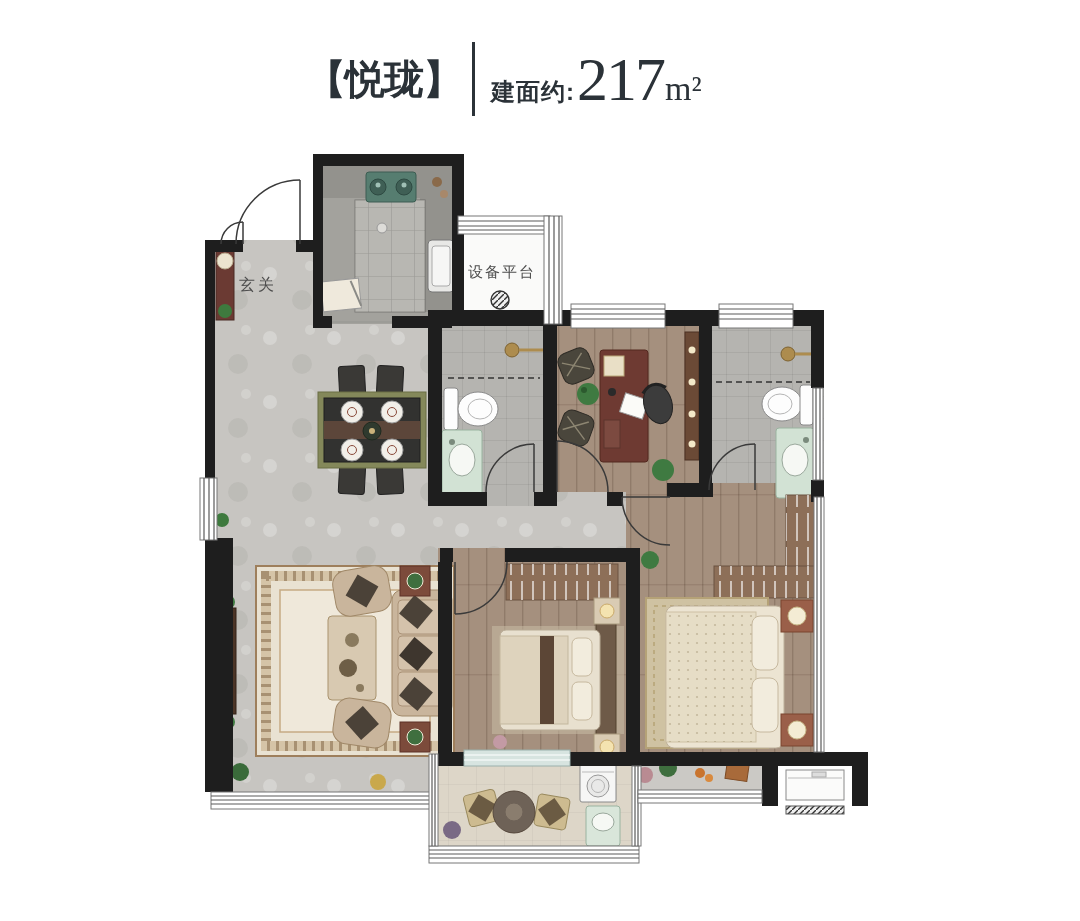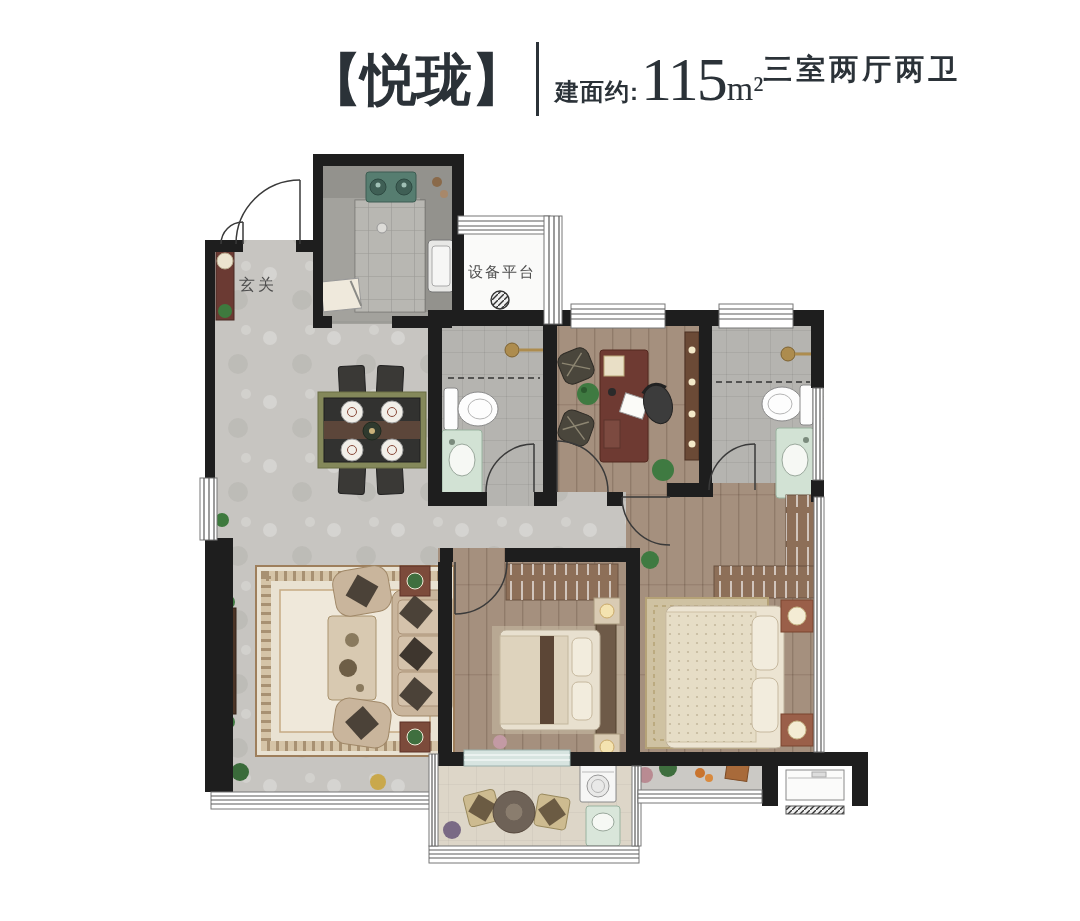--- a/index.html
+++ b/index.html
@@ -3,21 +3,21 @@
 <meta charset="utf-8">
 <style>
   :root{
     --title:#2b3238; --wall:#1e1e1e; --label:#4e4e4e;
     --floor-hall:#c7c5c1; --floor-wood:#a5907e; --floor-tile:#b5b4b0; --floor-balcony:#ddd6c8;
   }
   html,body{margin:0;padding:0;}
   body{width:1080px;height:921px;background:#ffffff;position:relative;overflow:hidden;
        font-family:"Liberation Sans", sans-serif;}
   .hdr{position:absolute;left:306px;top:36px;height:86px;display:flex;align-items:center;color:var(--title);}
-  .hdr-title{font-family:"DejaVu Serif","Liberation Serif",serif;font-weight:700;font-size:56px;
+  .hdr-title{font-family:"DejaVu Serif","Liberation Serif",serif;font-weight:700;font-size:40px;
              letter-spacing:-1px;line-height:1;}
   .hdr-div{width:3px;height:74px;background:var(--title);margin:0 16px 0 10px;}
   .hdr-right{display:flex;justify-content:center;}
   .hdr-row1{display:flex;align-items:baseline;line-height:1;}
   .hdr-area-label{font-size:24px;font-weight:700;letter-spacing:1px;}
   .hdr-area-value{font-family:"Liberation Serif",serif;font-size:62px;font-weight:400;letter-spacing:-2px;margin-left:2px;}
   .hdr-area-unit{font-family:"Liberation Serif",serif;font-size:34px;margin-left:1px;}
   .hdr-spec{font-size:29px;font-weight:700;letter-spacing:4px;margin-top:2px;}
   svg{position:absolute;left:0;top:0;}
   .wall{fill:var(--wall);}
@@ -29,24 +29,23 @@
 </style>
 </head>
 <body>
 
 <div class="hdr">
   <div class="hdr-title">【悦珑】</div>
   <div class="hdr-div"></div>
   <div class="hdr-right">
     <div class="hdr-row1">
       <span class="hdr-area-label">建面约:</span>
-      <span class="hdr-area-value">115</span>
+      <span class="hdr-area-value">217</span>
       <span class="hdr-area-unit">m²</span>
     </div>
-    <div class="hdr-spec">三室两厅两卫</div>
   </div>
 </div>
 
 <svg width="1080" height="921" viewBox="0 0 1080 921">
   <defs>
     <pattern id="pWood" width="18" height="90" patternUnits="userSpaceOnUse">
       <rect width="18" height="90" fill="#a5907e"></rect>
       <rect width="1.4" height="90" fill="rgba(60,40,25,0.20)"></rect>
       <rect y="44" width="18" height="1.4" fill="rgba(60,40,25,0.13)"></rect>
     </pattern>

